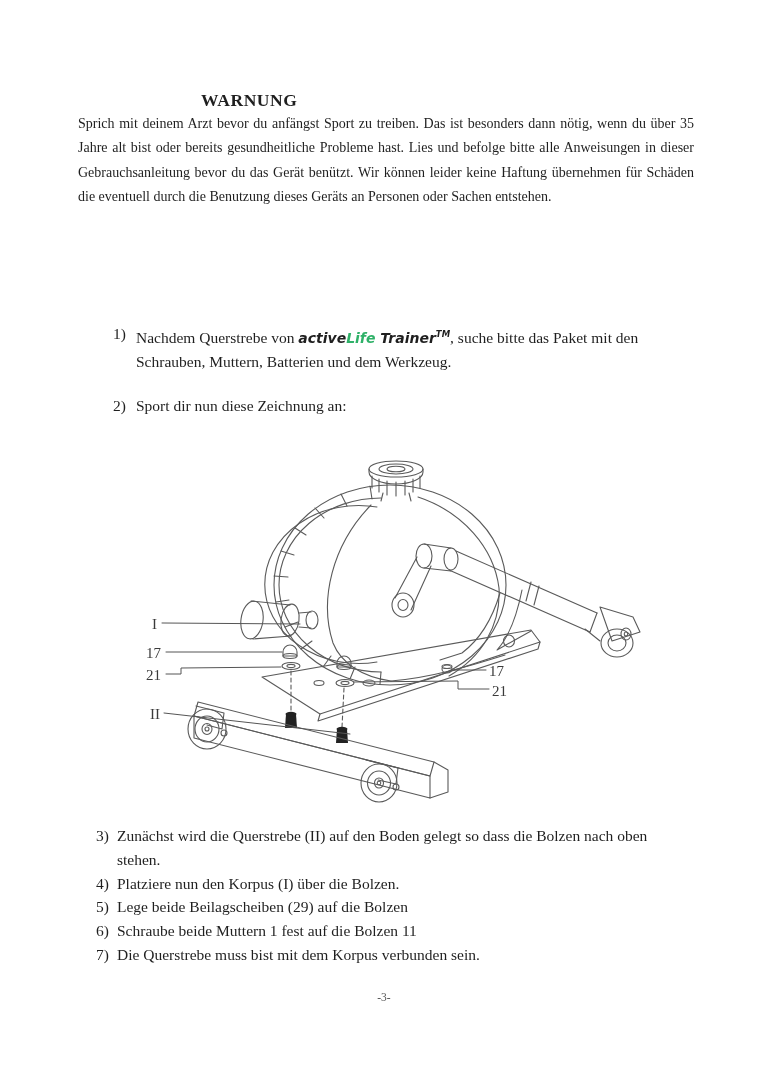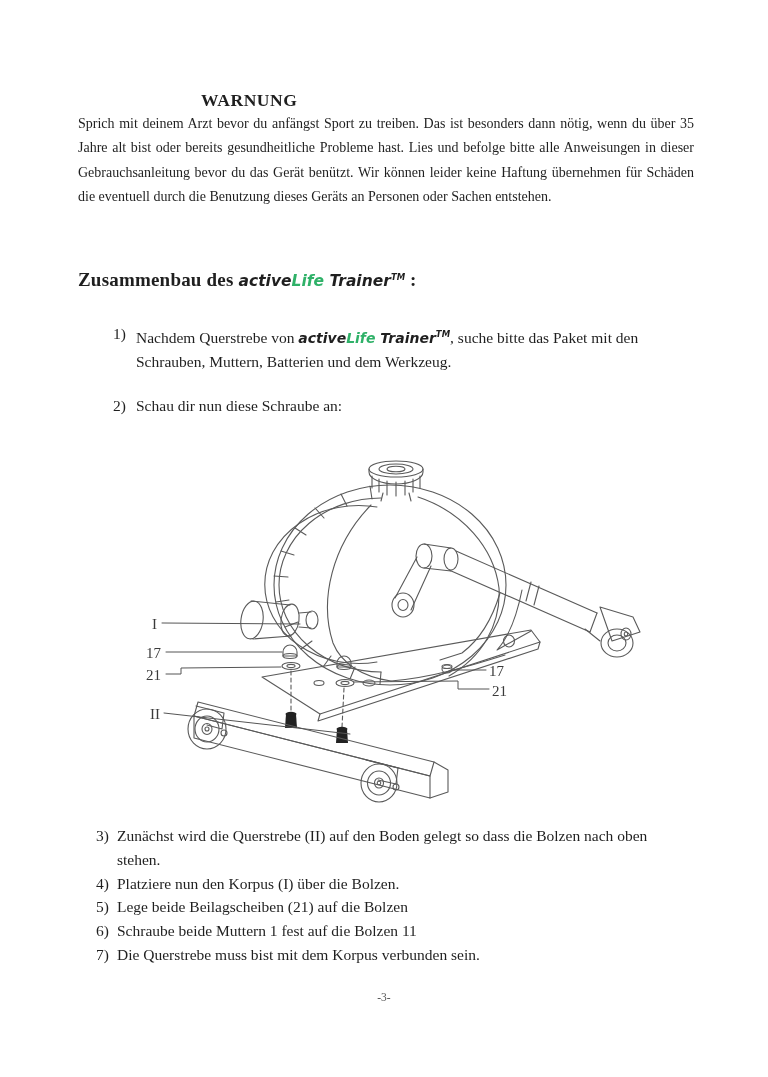--- a/index.html
+++ b/index.html
@@ -63,35 +63,31 @@
 </style>
 </head>
 <body>
 
 <div class="page">
 
   <h1 class="warn-title">WARNUNG</h1>
 
   <p class="warn-body">Sprich mit deinem Arzt bevor du anfängst Sport zu treiben. Das ist besonders dann nötig, wenn du über 35 Jahre alt bist oder bereits gesundheitliche Probleme hast. Lies und befolge bitte alle Anweisungen in dieser Gebrauchsanleitung bevor du das Gerät benützt. Wir können leider keine Haftung übernehmen für Schäden die eventuell durch die Benutzung dieses Geräts an Personen oder Sachen entstehen.</p>
 
-  <h2 class="section-heading"><span>Zusammenbau des</span>
-    <span class="brand"><span>active</span><span class="green">Life</span> <span>Trainer</span><sup>TM</sup></span>
-    <span>:</span>
-  </h2>
 
   <div class="steps-top">
     <div class="step">
       <span class="num">1)</span>
       <div class="txt"><span>Nachdem Querstrebe von</span>
         <span class="brand"><span>active</span><span class="green">Life</span> <span>Trainer</span><sup>TM</sup></span><span>, suche bitte das Paket mit den Schrauben, Muttern, Batterien und dem Werkzeug.</span>
       </div>
     </div>
     <div class="step gap-above">
       <span class="num">2)</span>
-      <div class="txt">Schau dir nun diese Schraube an:</div>
+      <div class="txt">Sport dir nun diese Zeichnung an:</div>
     </div>
   </div>
 
   <div class="figure-wrap">
     <svg width="540" height="370" viewBox="130 445 540 370">
       <g fill="none" stroke="#5a5a5a" stroke-width="1.1" stroke-linecap="round" stroke-linejoin="round">
 
         <g>
           <ellipse cx="390" cy="585" rx="116" ry="100"></ellipse>
           <path d="M381,498 A102,87 0 1 0 381,672"></path>
@@ -221,21 +217,21 @@
     <div class="step">
       <span class="num">3)</span>
       <div class="txt">Zunächst wird die Querstrebe (II) auf den Boden gelegt so dass die Bolzen nach oben stehen.</div>
     </div>
     <div class="step">
       <span class="num">4)</span>
       <div class="txt">Platziere nun den Korpus (I) über die Bolzen.</div>
     </div>
     <div class="step">
       <span class="num">5)</span>
-      <div class="txt">Lege beide Beilagscheiben (21) auf die Bolzen</div>
+      <div class="txt">Lege beide Beilagscheiben (29) auf die Bolzen</div>
     </div>
     <div class="step">
       <span class="num">6)</span>
       <div class="txt">Schraube beide Muttern 1 fest auf die Bolzen 11</div>
     </div>
     <div class="step">
       <span class="num">7)</span>
       <div class="txt">Die Querstrebe muss bist mit dem Korpus verbunden sein.</div>
     </div>
   </div>

